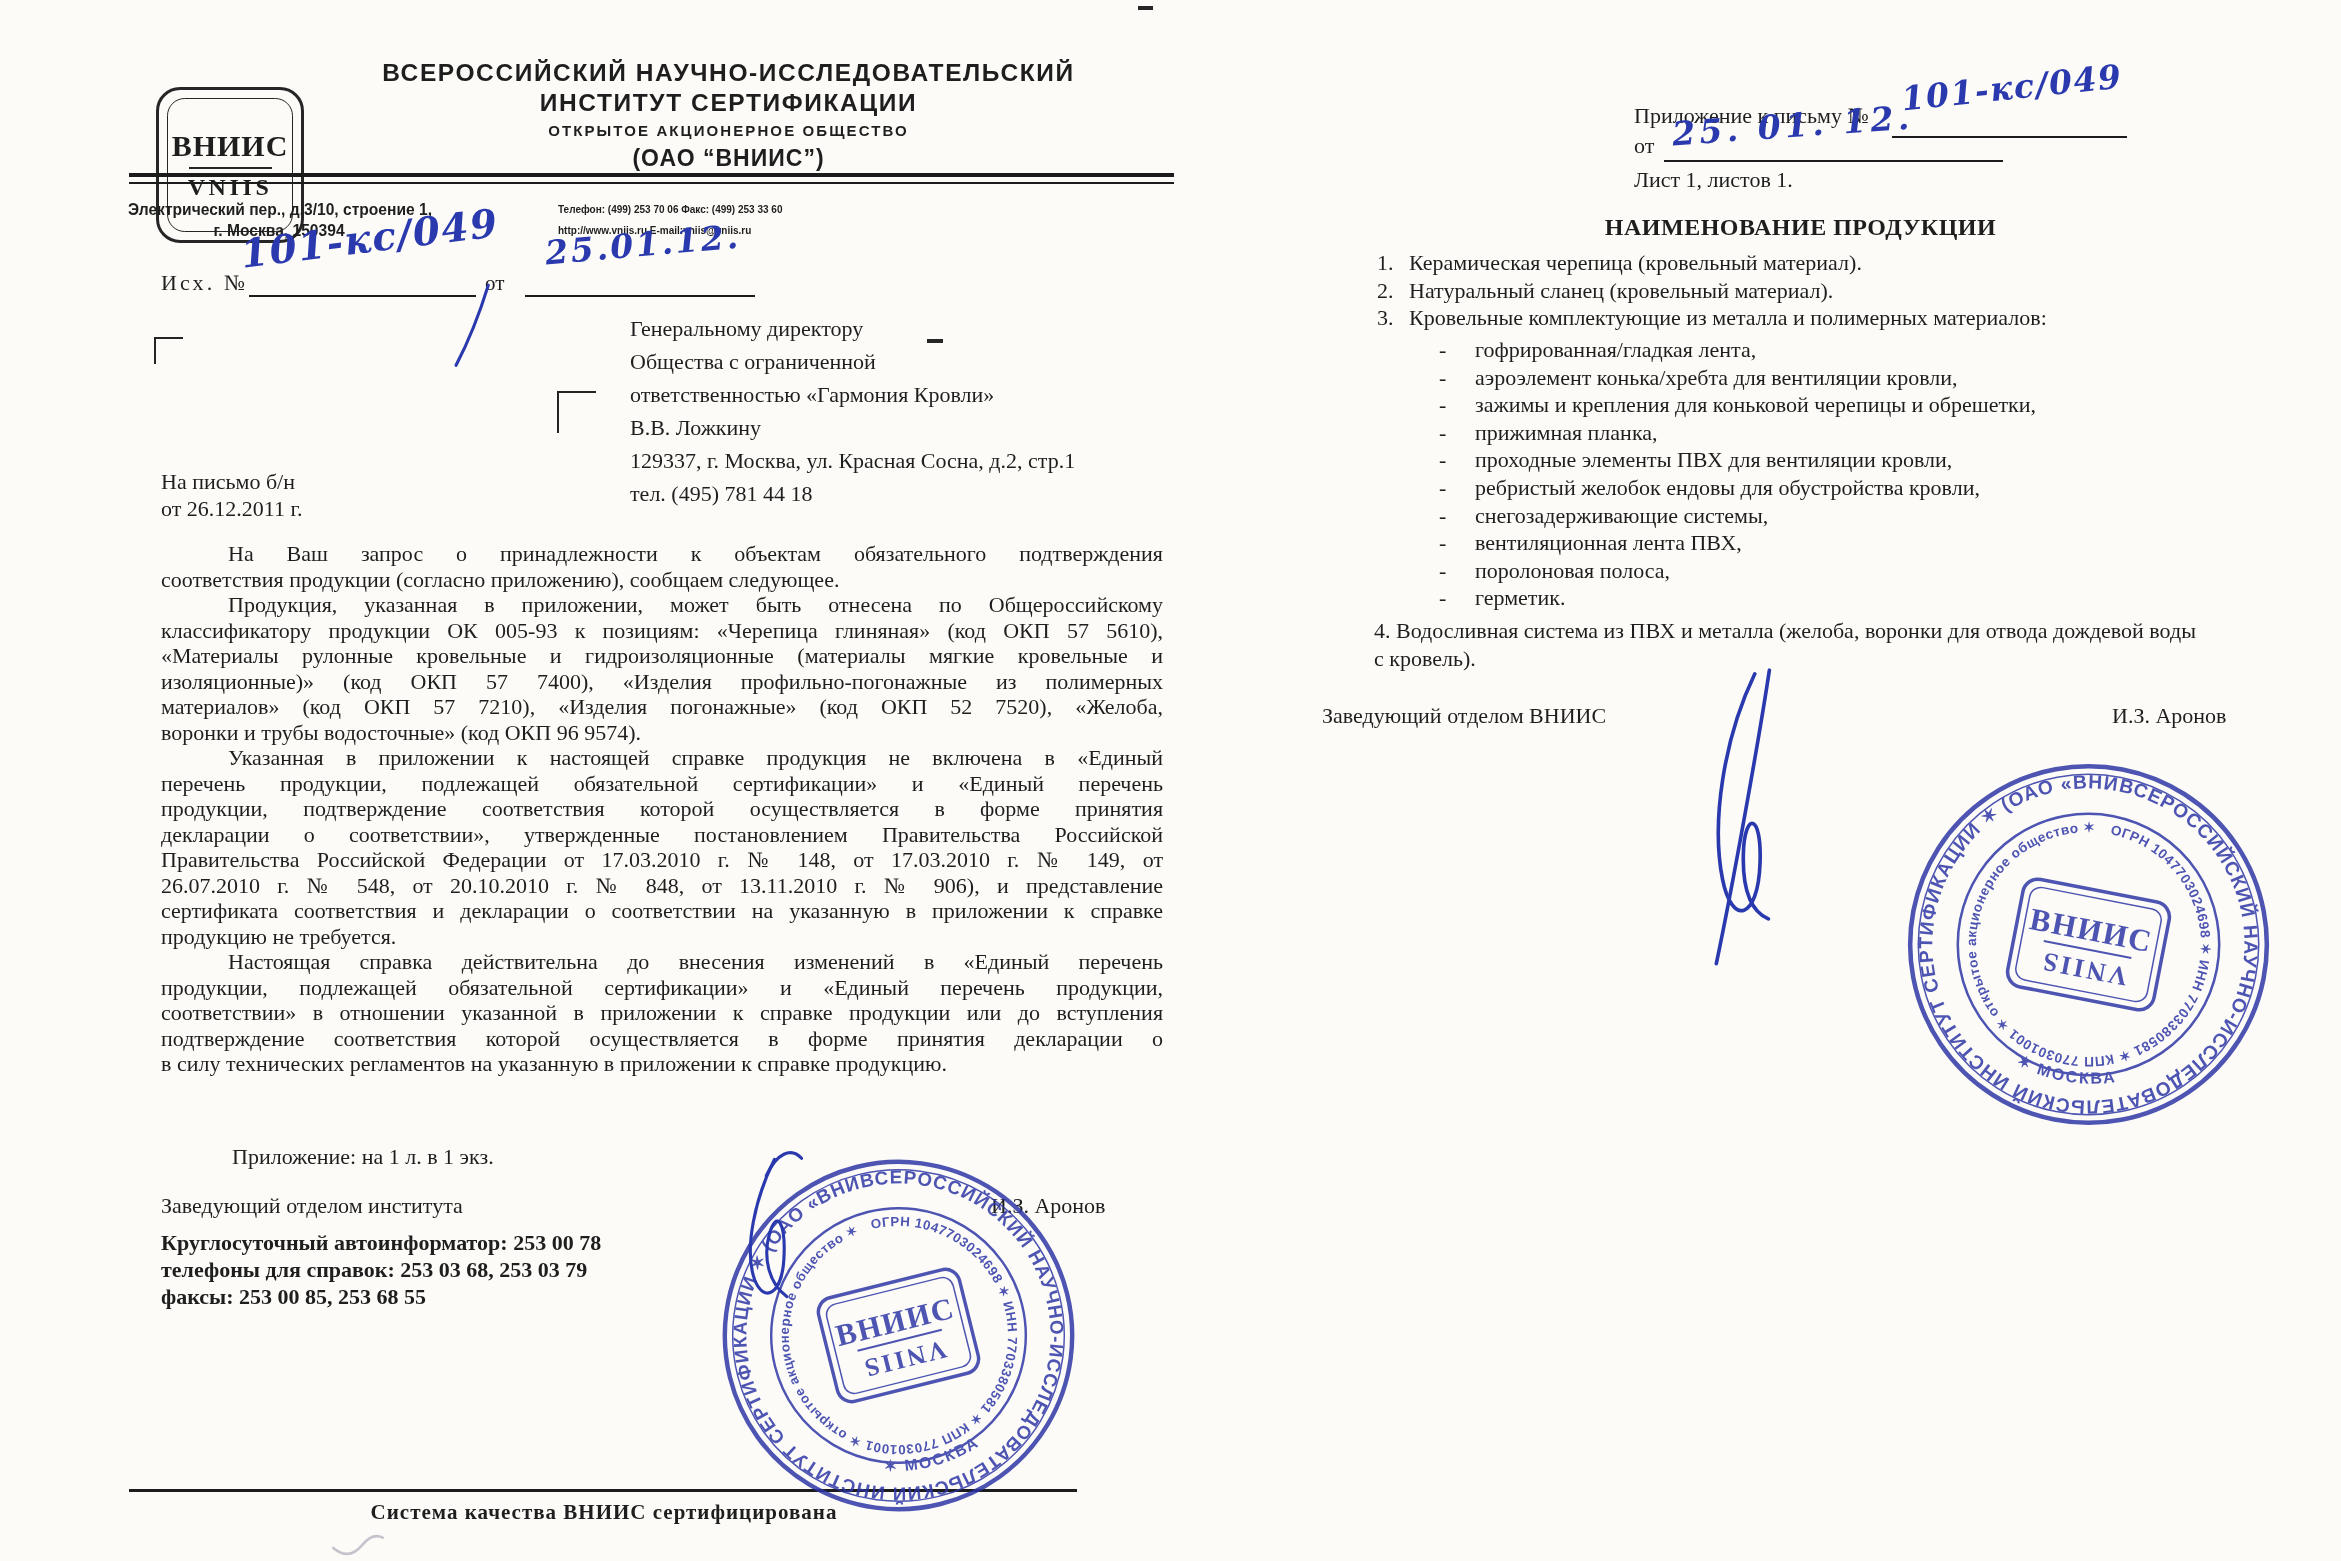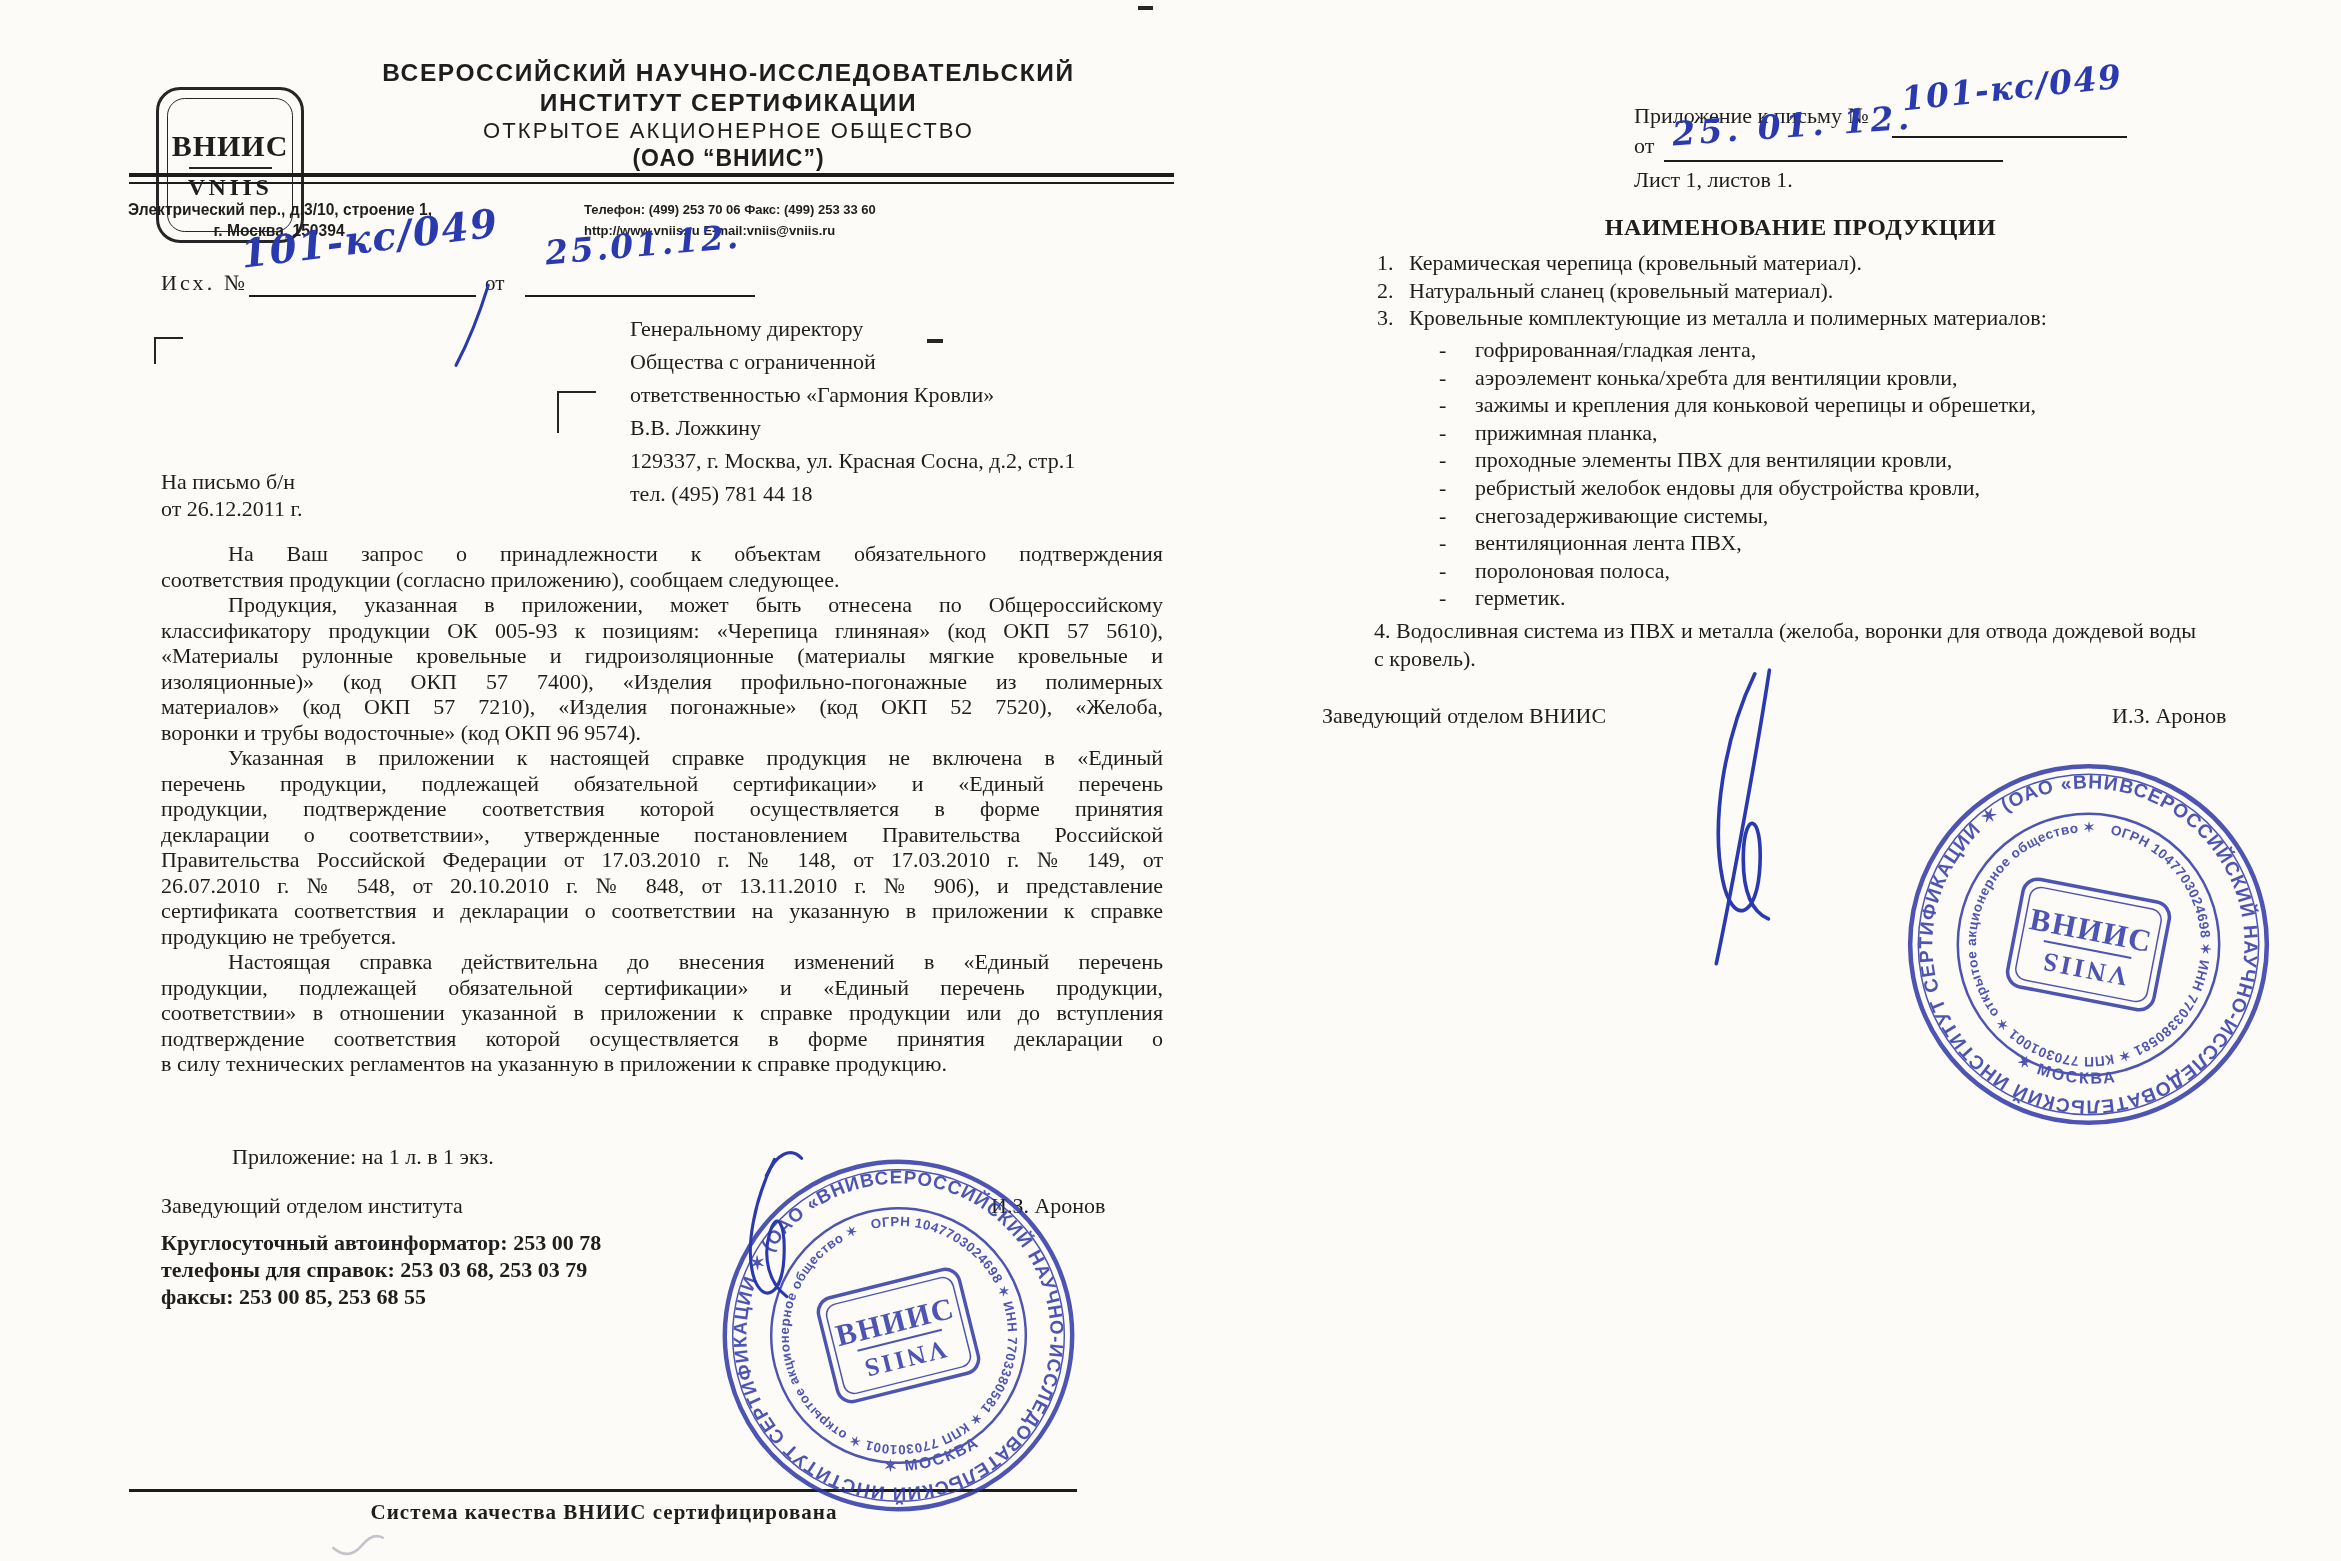--- a/index.html
+++ b/index.html
@@ -21,28 +21,28 @@
   }
   .logo-inner{
     width:124px;height:132px;border:1.6px solid #262626;border-radius:17.7px;
     display:flex;flex-direction:column;align-items:center;justify-content:center;
   }
   .logo-ru{font-size:30px;font-weight:bold;letter-spacing:1px;}
   .logo-divider{width:83px;height:2.1px;background:#262626;margin:4.2px 0 5.2px 0;}
   .logo-en{font-size:24px;font-weight:bold;letter-spacing:3.6px;}
   .org-header{left:333px;top:58px;width:791px;text-align:center;}
   .org-line-1,.org-line-2{font-family:"Liberation Sans",sans-serif;font-weight:bold;font-size:24.5px;letter-spacing:1.6px;line-height:30px;}
-  .org-line-3{font-family:"Liberation Sans",sans-serif;font-weight:normal;font-size:22px;letter-spacing:2.1px;line-height:25px;}
+  .org-line-3{font-family:"Liberation Sans",sans-serif;font-weight:bold;font-size:15px;letter-spacing:2.1px;line-height:25px;}
   .org-line-4{font-family:"Liberation Sans",sans-serif;font-weight:bold;font-size:23px;letter-spacing:1px;line-height:31px;}
   .rule-thick{left:129px;top:173px;width:1045px;height:3.6px;background:#1c1c1c;}
   .rule-thin{left:129px;top:182px;width:1045px;height:1.6px;background:#1c1c1c;}
   .addr-block{left:128px;top:199px;width:302px;text-align:center;
     font-family:"Liberation Sans",sans-serif;font-weight:bold;font-size:15.6px;line-height:21.3px;}
-  .contact-block{left:584px;top:199px;width:479px;text-align:left;
-    font-family:"Liberation Sans",sans-serif;font-weight:bold;font-size:13px;line-height:21.3px;}
+  .contact-block{left:558px;top:199px;width:479px;text-align:left;
+    font-family:"Liberation Sans",sans-serif;font-weight:bold;font-size:10px;line-height:21.3px;}
   
   .outgoing-label{left:161px;top:270px;font-size:22px;letter-spacing:3.1px;}
   .hand{color:#2a3aae;font-family:"DejaVu Serif",serif;font-style:italic;font-weight:bold;}
   .hand-no-left{left:240px;top:215px;font-size:39px;transform:rotate(-7deg);letter-spacing:1.6px;}
   .hand-date-left{left:545px;top:225px;font-size:33px;transform:rotate(-5deg);letter-spacing:2.6px;}
   .u1{left:249px;top:295px;width:227px;height:2.1px;background:#1c1c1c;}
   .ot-left{left:485px;top:271px;font-size:21px;}
   .u2{left:525px;top:295px;width:230px;height:2.1px;background:#1c1c1c;}
   
   .corner{border-top:2.6px solid #242424;border-left:2.6px solid #242424;}

